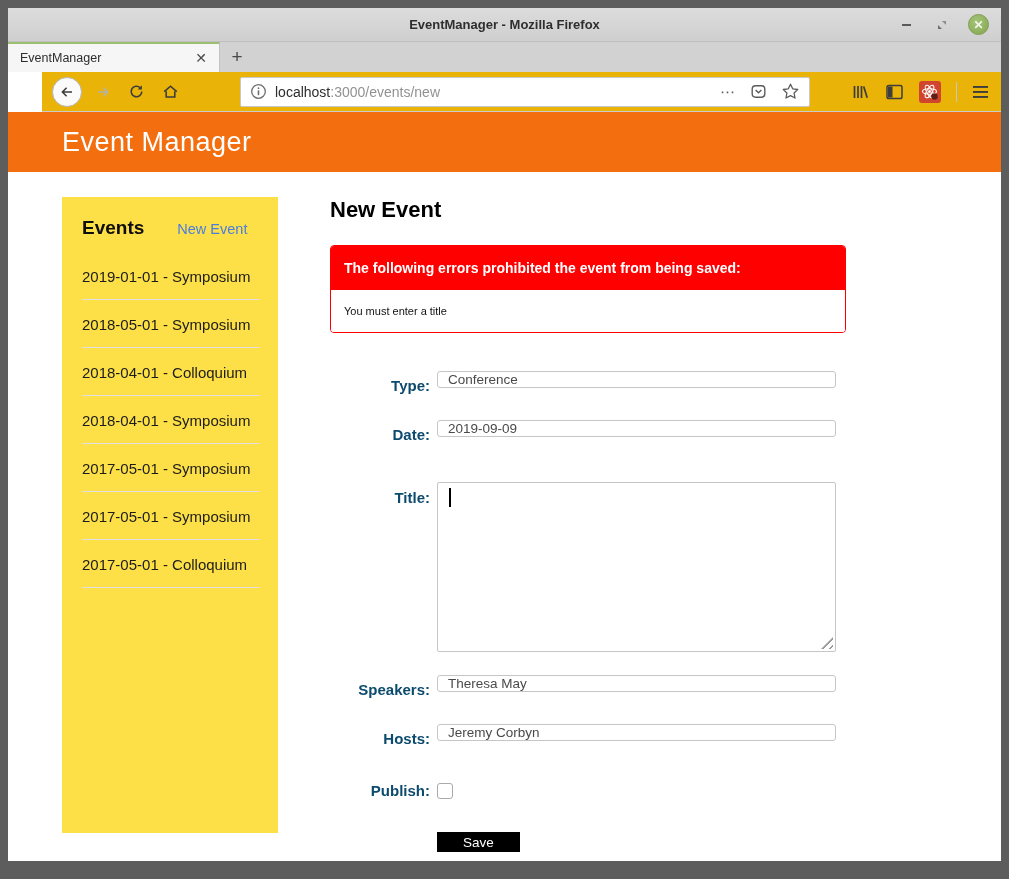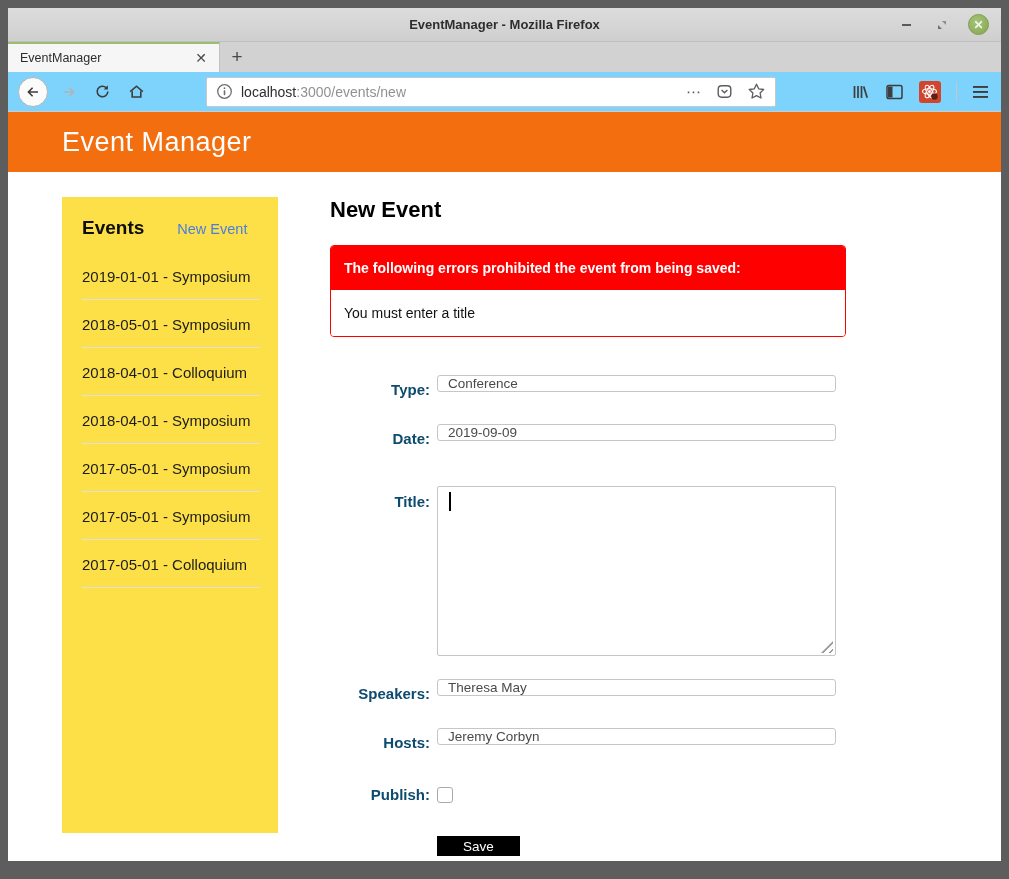--- a/index.html
+++ b/index.html
@@ -24,22 +24,22 @@
   
   .tabbar { height:30px; flex:0 0 30px; background:#d2d2d2; display:flex; align-items:stretch; }
   .tab { width:212px; background:#f6f6f6; border-top:2px solid #9cbe70; border-right:1px solid #c2c2c2;
          display:flex; align-items:center; padding:0 10px 0 12px; }
   .tab-title { flex:1; font-size:12.5px; color:#2d2d2d; white-space:nowrap; overflow:hidden; }
   .tab-close { font-size:14px; color:#4a4a4a; padding:0 2px; line-height:1; }
   .newtab-btn { width:34px; display:flex; align-items:center; justify-content:center;
                 font-size:19px; color:#4a4a4a; font-weight:normal; }
 
   
-  .toolbar { height:40px; flex:0 0 40px; background:#7dd3fc; border-bottom:1px solid #cccccc;
-             display:flex; align-items:center; padding:0 12px 0 10px; }
+  .toolbar { height:40px; flex:0 0 40px; background:#eab308; border-bottom:1px solid #cccccc;
+             display:flex; align-items:center; padding:0 12px 0 10px;margin-left:34px; }
   .tool-btn { display:flex; align-items:center; justify-content:center; color:#3d3d3d; }
   .back-circle { width:30px; height:30px; border-radius:50%; border:1px solid #b5b5b5; background:#fbfbfb; }
   .nav-gap { margin-left:7px; width:27px; height:27px; }
   .disabled { color:#b3b3b3; }
 
   .urlbar { margin-left:56px; width:570px; height:30px; background:#fff; border:1px solid #c9c9c9;
             border-radius:2px; display:flex; align-items:center; padding:0 9px; }
   .url-text { flex:1; font-size:14px; margin-left:8px; white-space:nowrap; overflow:hidden; }
   .url-host { color:#2d2d2d; }
   .url-path { color:#919191; }
@@ -63,21 +63,21 @@
   .sidebar-newlink { margin-left:33px; font-size:14.5px; color:#4a7de0; text-decoration:none; }
   .event-list { margin-top:13px; }
   .event-item { font-size:15px; color:#1c1c1c; padding:16px 0 14px 0; border-bottom:1px solid #e0e0e0; cursor:pointer; }
 
   
   .main { position:absolute; left:322px; top:0; width:516px; }
   .page-title { font-size:22px; font-weight:bold; color:#000; margin:25px 0 22px 0; }
 
   .error-box { border:1px solid #fe0000; border-radius:4px; overflow:hidden; margin-bottom:37px; }
   .error-head { background:#fe0000; color:#ffffff; font-weight:bold; font-size:14px; padding:14px 13px; }
-  .error-body { background:#ffffff; padding:15px 13px; font-size:14px; color:#111; }
+  .error-body { background:#ffffff; padding:15px 13px; font-size:11px; color:#111; }
 
   .form-row { display:flex; align-items:flex-start; margin-bottom:18px; }
   .form-row.date-row { margin-bottom:32px; }
   .form-row.title-row { margin-bottom:22px; }
   .form-row.hosts-row { margin-bottom:21px; }
   .form-row.publish-row { margin-bottom:26px; }
   .form-label { width:100px; text-align:right; font-weight:bold; font-size:15px; color:#0c4a6e;
                 line-height:31px; flex:0 0 100px; }
   .field-wrap { margin-left:7px; position:relative; }
   .text-input { width:399px; height:17px; border:1px solid #c6c6c6; border-radius:3px;

